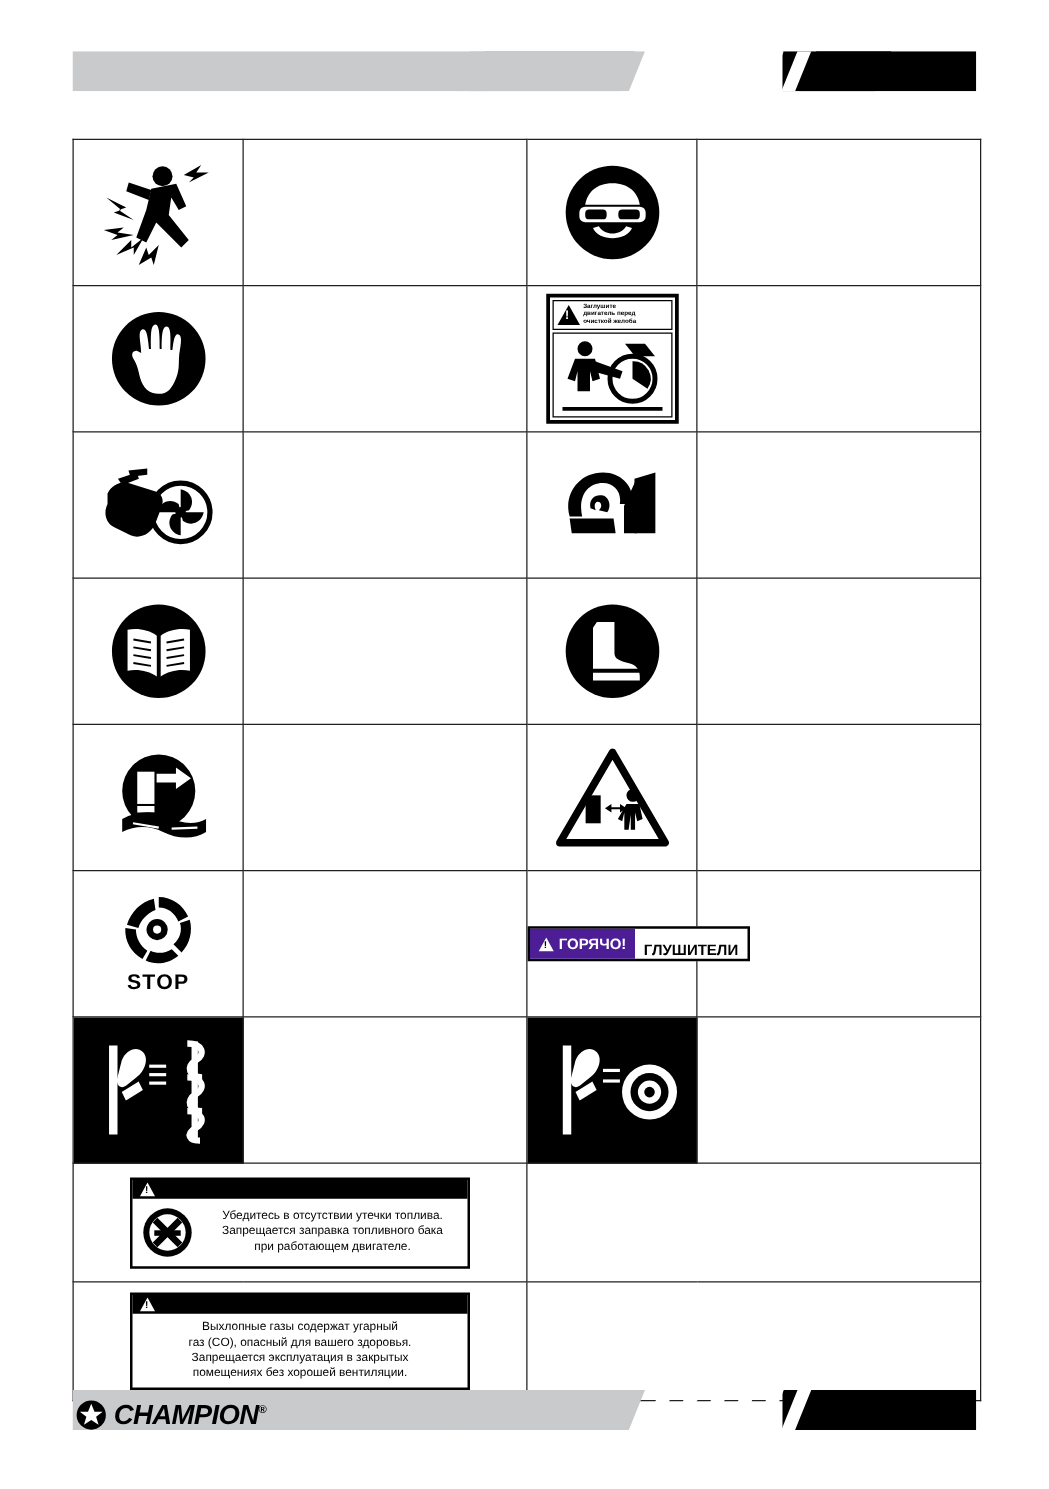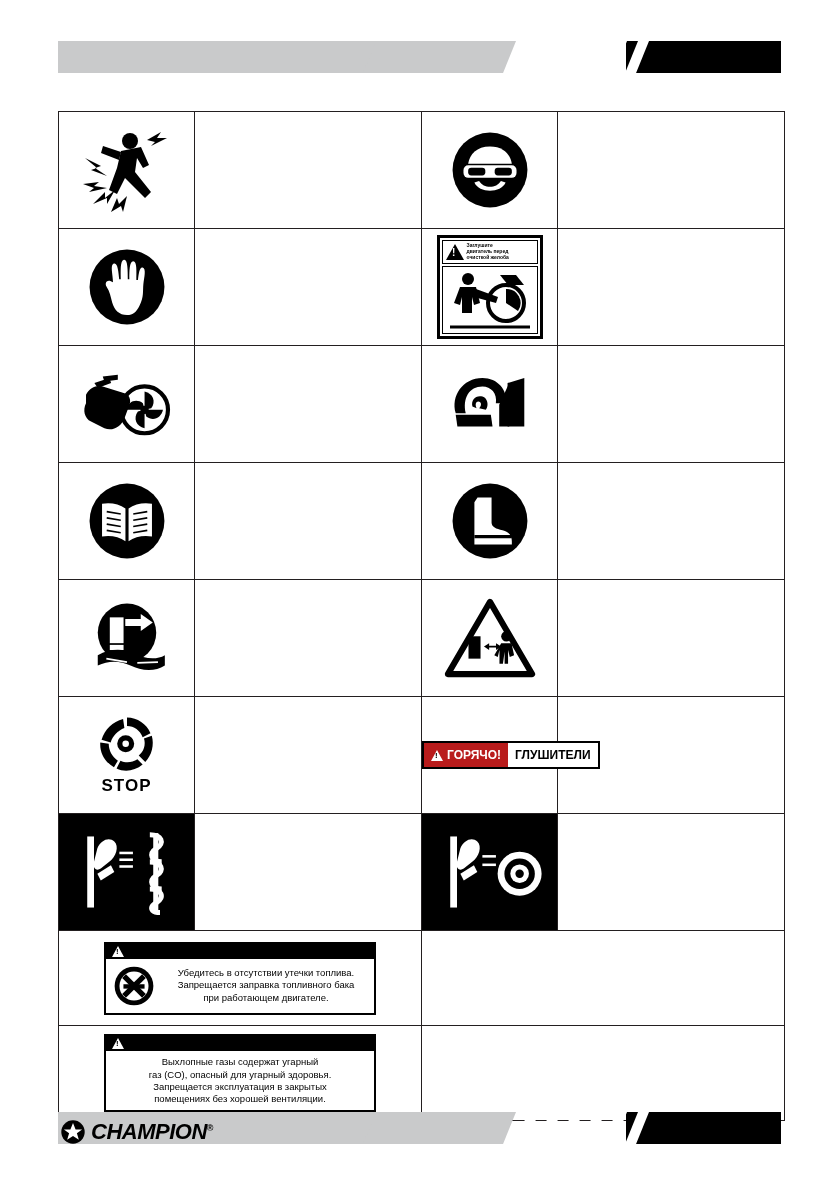--- a/index.html
+++ b/index.html
@@ -181,32 +181,32 @@
 
   
   .hot-decal {
     display: inline-flex;
     align-items: stretch;
     border: 2px solid #000;
     background: #fff;
     height: 24px;
   }
   .hot-decal .left {
-    background: #b91c1c;
+    background: #4c1d95;
     color: #fff;
     display: flex;
     align-items: center;
     gap: 4px;
     padding: 0 7px;
     font-size: 12px;
     font-weight: bold;
   }
   .hot-decal .right {
     display: flex;
-    align-items: center;
+    align-items: flex-end;
     padding: 0 7px;
     font-size: 12px;
     font-weight: bold;
     color: #000;
   }
 
   
   .stop-decal {
     display: inline-block;
     border: 3px solid #000;
@@ -551,21 +551,21 @@
   </tr>
 
   <tr>
     <td class="icon-cell" colspan="2" style="height:94px;">
       <div class="decal co-decal">
         <div class="decal-head">
           <div class="tri-warn"></div>
         </div>
         <div class="decal-text">
           <div>Выхлопные газы содержат угарный</div>
-          <div>газ (CO), опасный для угарный здоровья.</div>
+          <div>газ (CO), опасный для вашего здоровья.</div>
           <div>Запрещается эксплуатация в закрытых</div>
           <div>помещениях без хорошей вентиляции.</div>
         </div>
       </div>
     </td>
     <td class="text-cell" colspan="2"></td>
   </tr>
 </tbody>
   </table>
 

